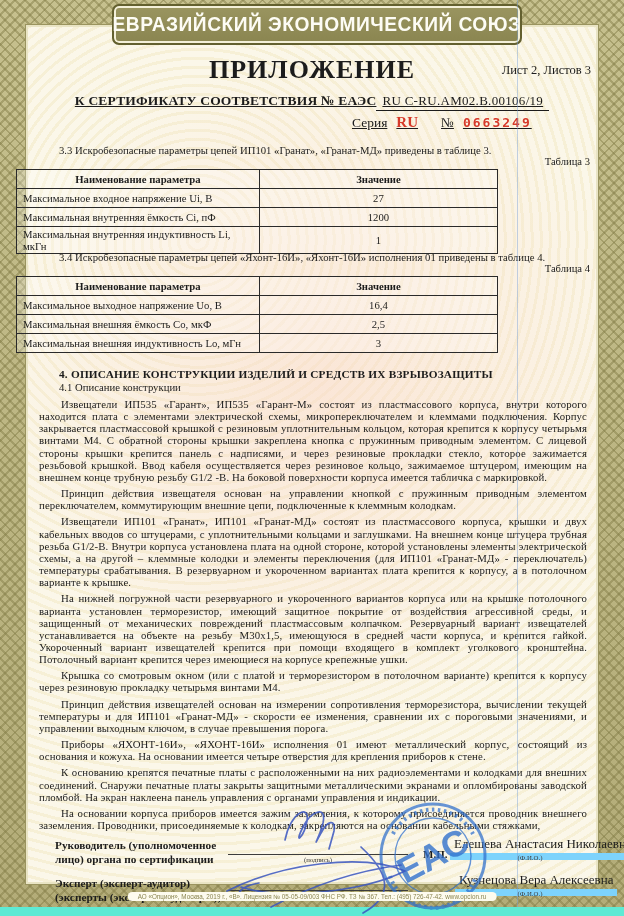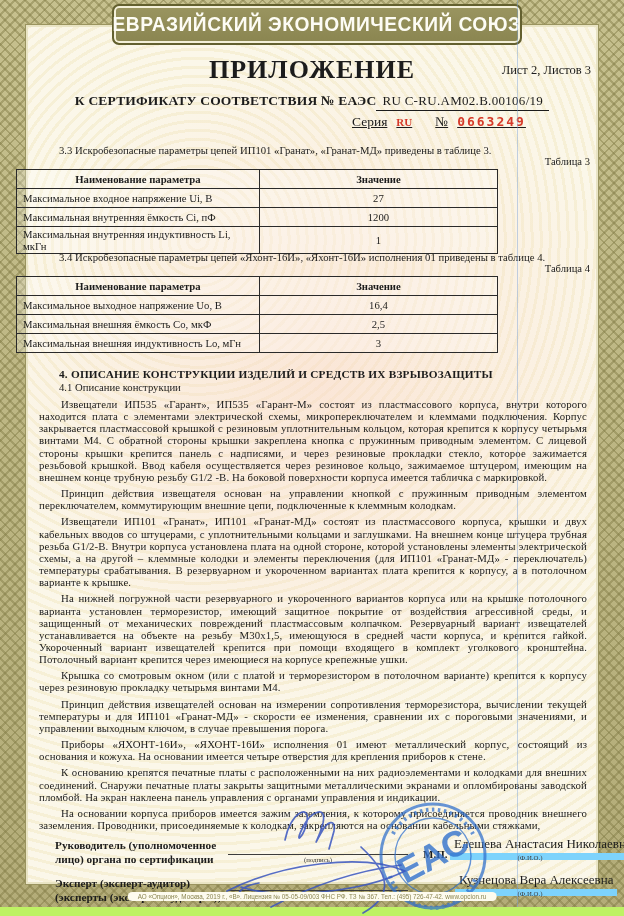--- a/index.html
+++ b/index.html
@@ -1,16 +1,16 @@
 <!DOCTYPE html>
 <html><head>
 <meta charset="utf-8">
 <style>
   html,body{margin:0;padding:0;background:#000;}
-  .page{position:relative;width:624px;height:916px;background:#bef264;overflow:hidden;
+  .page{position:relative;width:624px;height:916px;background:#5eead4;overflow:hidden;
         font-family:"Liberation Serif",serif;color:#1c1c1c;}
   
   .paper{position:absolute;left:0;top:0;right:0;bottom:9px;
     background:
       repeating-linear-gradient(45deg, rgba(130,124,70,.45) 0 2px, rgba(0,0,0,0) 2px 7px),
       repeating-linear-gradient(-45deg, rgba(130,124,70,.45) 0 2px, rgba(0,0,0,0) 2px 7px),
       linear-gradient(#c6c08e,#b3ac78);}
   .paper-inner{position:absolute;left:25px;top:24px;right:25px;bottom:22px;
     background:
       radial-gradient(circle at 52% 42%, rgba(250,216,200,.55), rgba(250,246,232,0) 58%),
@@ -24,27 +24,27 @@
     background:linear-gradient(#9a9560,#8a8550);border:2px solid #63602f;border-radius:7px;
     box-shadow:inset 0 0 0 2px #f3efd8;display:flex;align-items:center;justify-content:center;}
   .banner span{font-family:"Liberation Sans",sans-serif;font-weight:700;font-size:20px;
     color:#fdfcf4;letter-spacing:.5px;white-space:nowrap;transform:scaleX(.96);}
 
   .title{position:absolute;top:55px;left:0;width:100%;text-align:center;
     font-size:26px;font-weight:700;letter-spacing:1px;}
   .sheet-info{position:absolute;top:63px;right:33px;font-size:12.5px;}
 
   .cert-line{position:absolute;top:93px;left:0;width:100%;display:flex;justify-content:center;
-    align-items:baseline;}
+    align-items:baseline;text-decoration:underline;}
   .cert-line .lbl{font-size:13.5px;font-weight:700;letter-spacing:.2px;}
   .cert-line .num{font-size:13px;border-bottom:1px solid #1c1c1c;padding:0 6px 1px 6px;letter-spacing:.3px;}
 
   .series-line{position:absolute;top:114px;left:352px;display:flex;align-items:baseline;gap:9px;text-decoration:underline;}
   .series-line .w{font-size:13.5px;}
-  .series-line .red{color:#d63a2a;font-weight:700;font-size:11px;}
+  .series-line .red{color:#d63a2a;font-weight:700;font-size:15px;}
   .series-line .digits{color:#d63a2a;font-family:"DejaVu Sans Mono",monospace;
     font-size:13px;letter-spacing:2px;font-weight:700;}
 
   .para-line{position:absolute;left:37px;width:553px;font-size:10.7px;text-indent:22px;}
   .tbl-caption{position:absolute;right:34px;font-size:10.6px;}
 
   table.params{position:absolute;left:16px;width:482px;border-collapse:collapse;
     font-size:10.7px;background:rgba(255,255,255,.25);}
   table.params th,table.params td{border:1px solid #2a2a2a;padding:1px 6px;height:16px;}
   table.params th{font-weight:700;text-align:center;}

